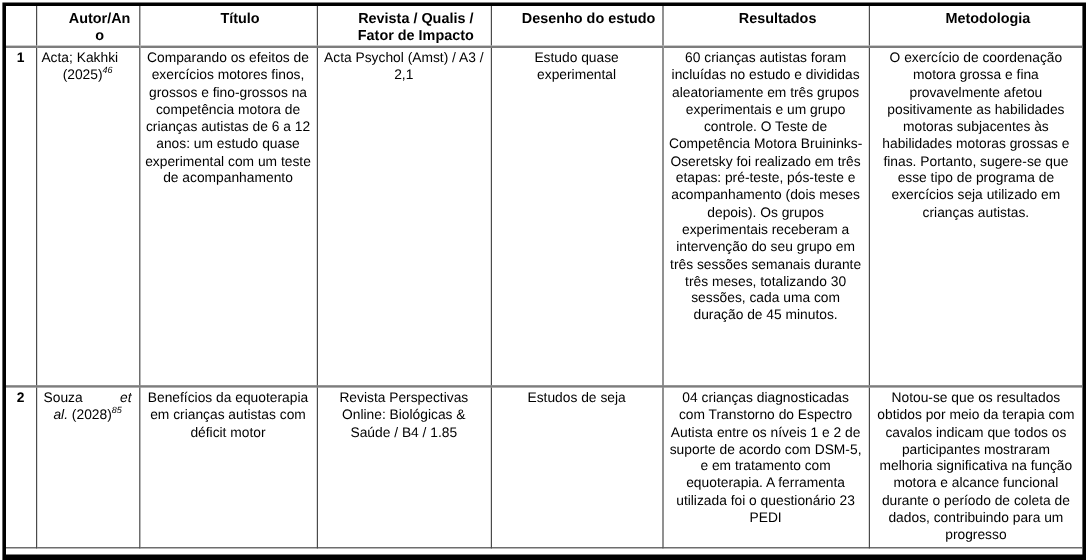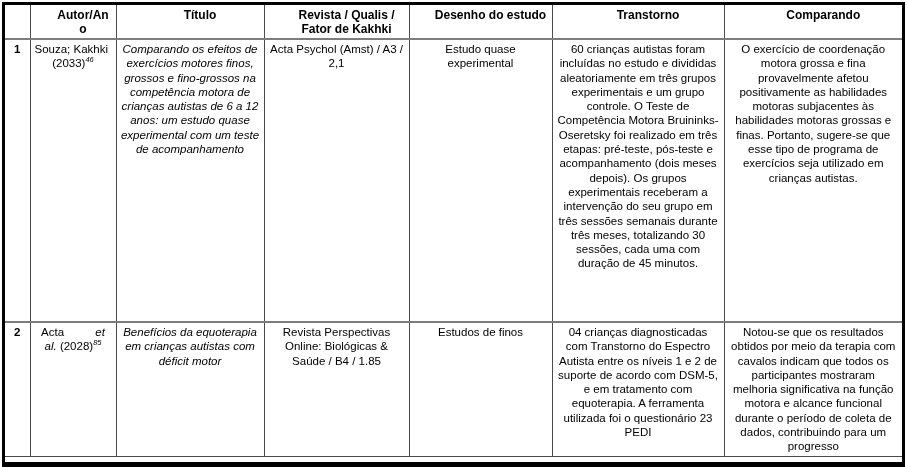--- a/index.html
+++ b/index.html
@@ -54,21 +54,21 @@
     padding-left: 24px;
   }
   .review-table thead tr { height: 30px; }
   .review-table tbody tr.row-1 { height: 283px; }
   .review-table tbody tr.row-2 { border-top: 2px solid #7d7d7d; }
   
   .review-table th:first-child, .review-table td:first-child { border-left: none; }
   .review-table th:last-child,  .review-table td:last-child  { border-right: none; }
   .review-table thead th { border-top: none; }
   td.num-cell { font-weight: bold; }
-  td.titulo-cell { font-style: italic; }
+  td.titulo-cell { }
   .etal { font-style: italic; margin-left: 28px; }
   sup.ref {
     font-size: 7.5px;
     line-height: 0;
     vertical-align: super;
     font-style: italic;
   }
 </style>
 </head>
 <body>
@@ -83,41 +83,41 @@
         <col style="width:145px">
         <col style="width:143px">
         <col style="width:172px">
         <col>
       </colgroup>
       <thead>
         <tr>
           <th></th>
           <th>Autor/Ano</th>
           <th>Título</th>
-          <th>Revista / Qualis / Fator de Kakhki</th>
+          <th>Revista / Qualis / Fator de Impacto</th>
           <th>Desenho do estudo</th>
-          <th>Transtorno</th>
-          <th>Comparando</th>
+          <th>Resultados</th>
+          <th>Metodologia</th>
         </tr>
       </thead>
       <tbody>
         <tr class="row-1">
           <td class="num-cell">1</td>
-          <td><span>Souza; Kakhki</span><span class="etal"></span><span> (2033)</span><sup class="ref">46</sup></td>
+          <td><span>Acta; Kakhki</span><span class="etal"></span><span> (2025)</span><sup class="ref">46</sup></td>
           <td class="titulo-cell">Comparando os efeitos de exercícios motores finos, grossos e fino-grossos na competência motora de crianças autistas de 6 a 12 anos: um estudo quase experimental com um teste de acompanhamento</td>
           <td>Acta Psychol (Amst) / A3 / 2,1</td>
           <td>Estudo quase experimental</td>
           <td>60 crianças autistas foram incluídas no estudo e divididas aleatoriamente em três grupos experimentais e um grupo controle. O Teste de Competência Motora Bruininks-Oseretsky foi realizado em três etapas: pré-teste, pós-teste e acompanhamento (dois meses depois). Os grupos experimentais receberam a intervenção do seu grupo em três sessões semanais durante três meses, totalizando 30 sessões, cada uma com duração de 45 minutos.</td>
           <td>O exercício de coordenação motora grossa e fina provavelmente afetou positivamente as habilidades motoras subjacentes às habilidades motoras grossas e finas. Portanto, sugere-se que esse tipo de programa de exercícios seja utilizado em crianças autistas.</td>
         </tr>
         <tr class="row-2">
           <td class="num-cell">2</td>
-          <td><span>Acta</span><span class="etal"> et al.</span><span> (2028)</span><sup class="ref">85</sup></td>
+          <td><span>Souza</span><span class="etal"> et al.</span><span> (2028)</span><sup class="ref">85</sup></td>
           <td class="titulo-cell">Benefícios da equoterapia em crianças autistas com déficit motor</td>
           <td>Revista Perspectivas Online: Biológicas &amp; Saúde / B4 / 1.85</td>
-          <td>Estudos de finos</td>
+          <td>Estudos de seja</td>
           <td>04 crianças diagnosticadas com Transtorno do Espectro Autista entre os níveis 1 e 2 de suporte de acordo com DSM-5, e em tratamento com equoterapia. A ferramenta utilizada foi o questionário 23 PEDI</td>
           <td>Notou-se que os resultados obtidos por meio da terapia com cavalos indicam que todos os participantes mostraram melhoria significativa na função motora e alcance funcional durante o período de coleta de dados, contribuindo para um progresso</td>
         </tr>
       </tbody>
     </table>
   </div>
 </div>
 
 </body></html>

